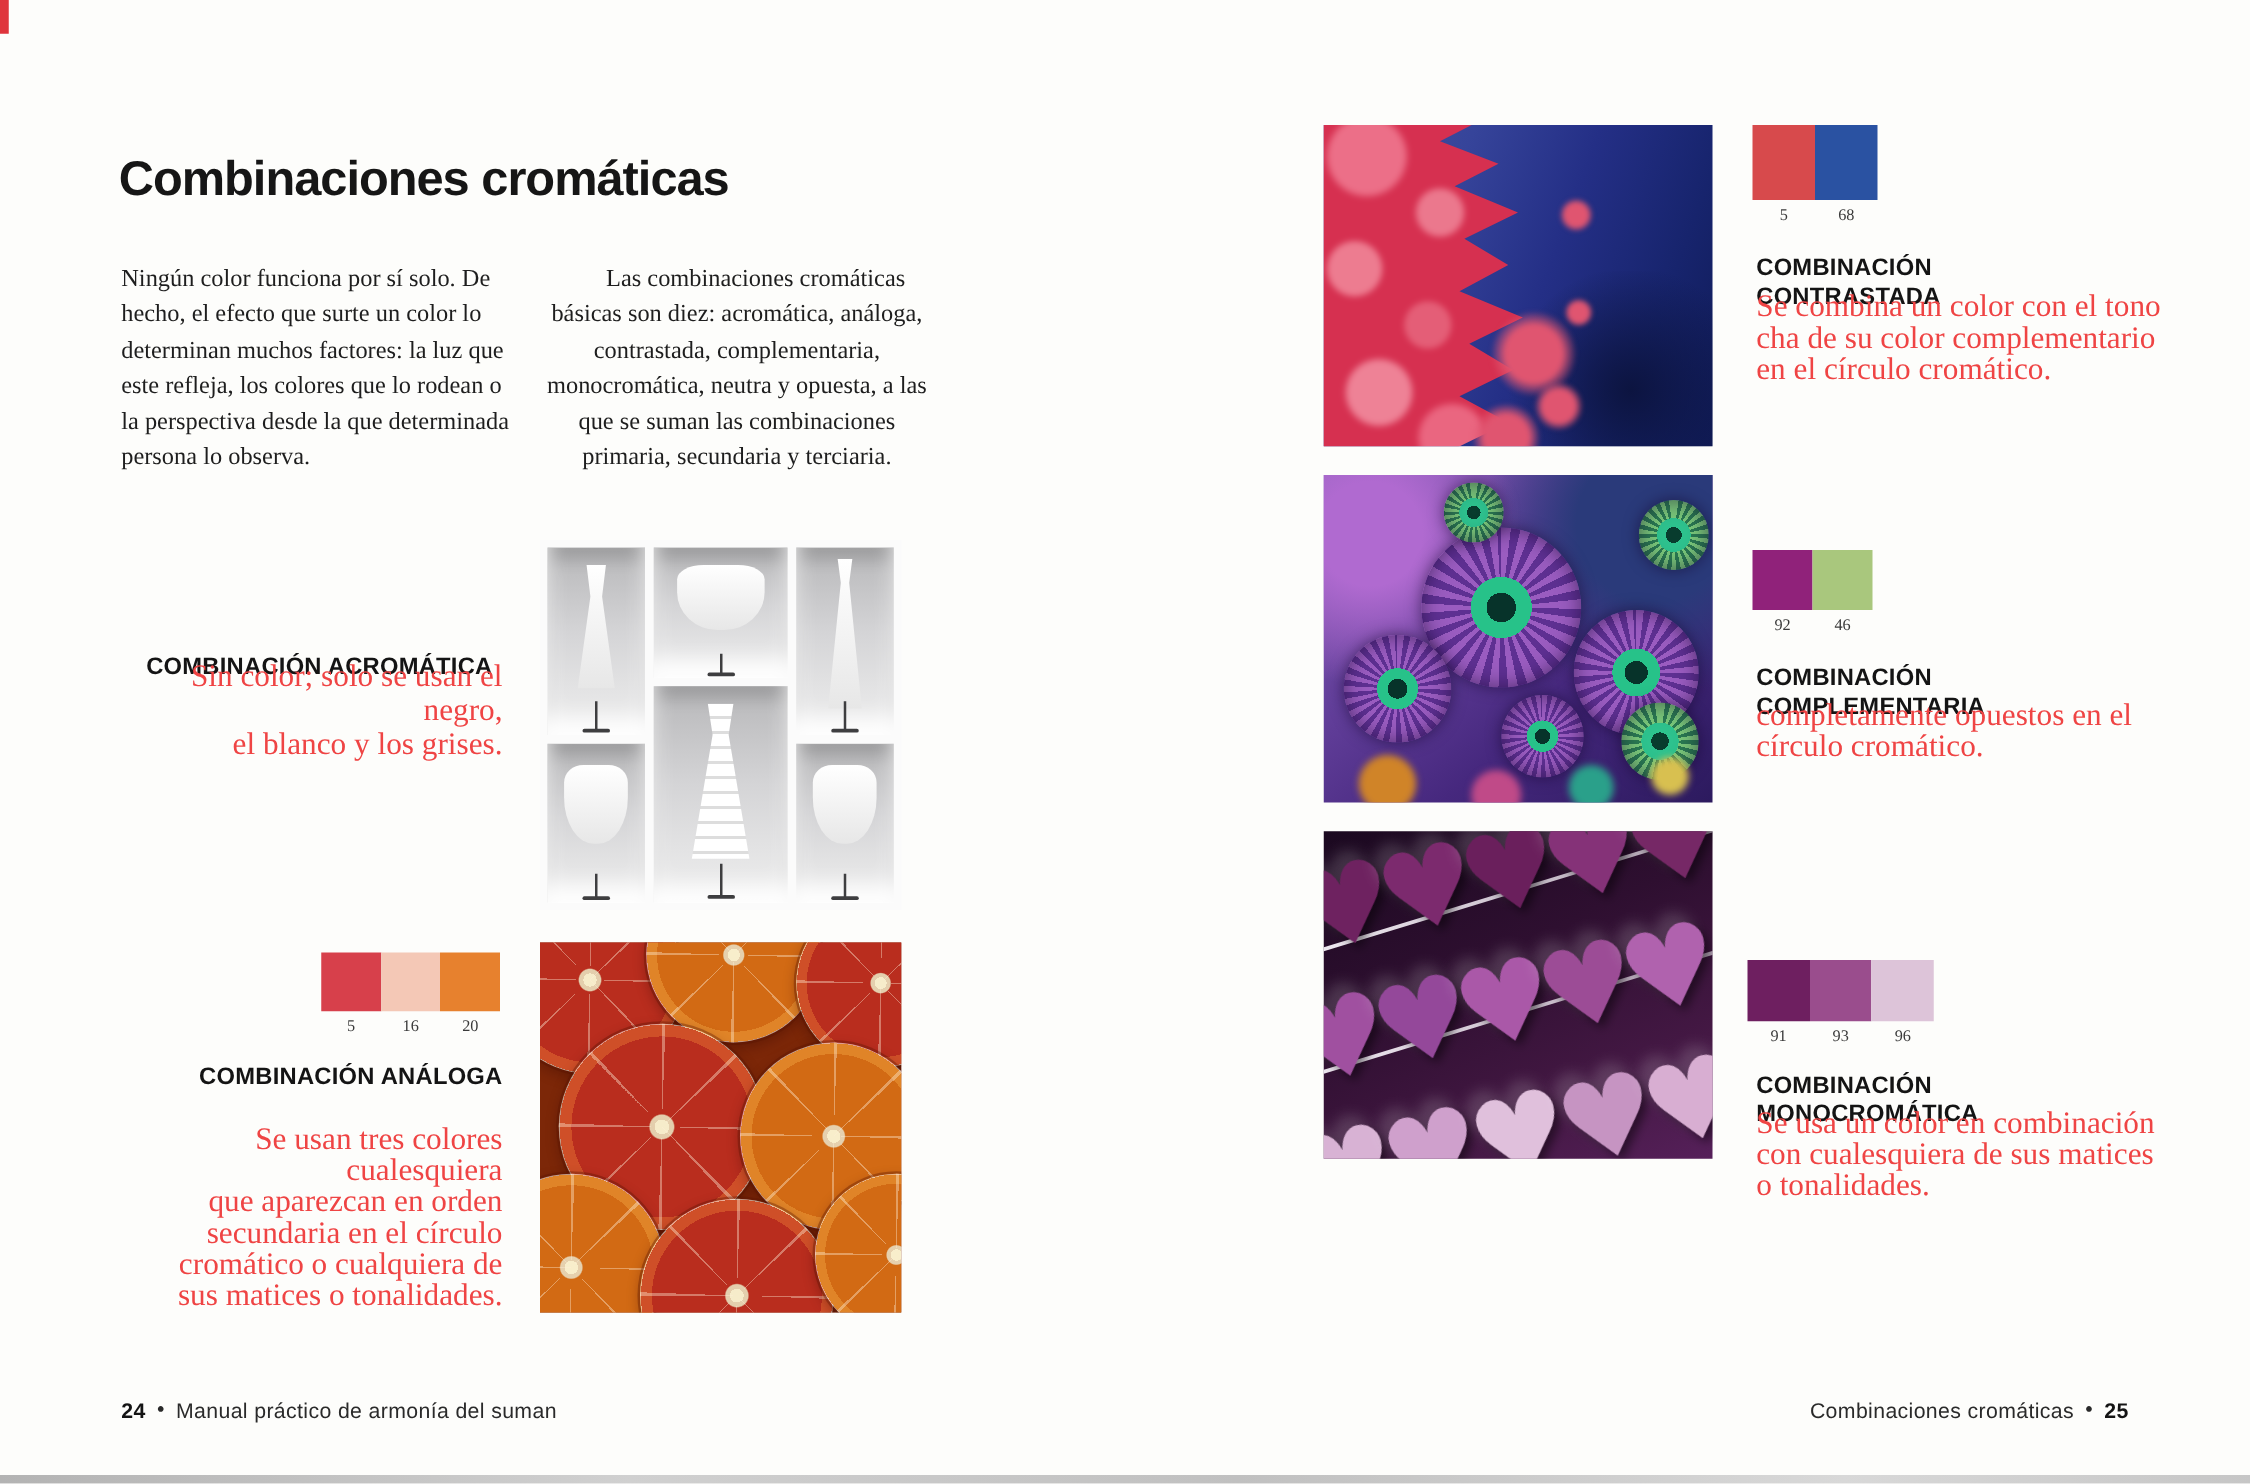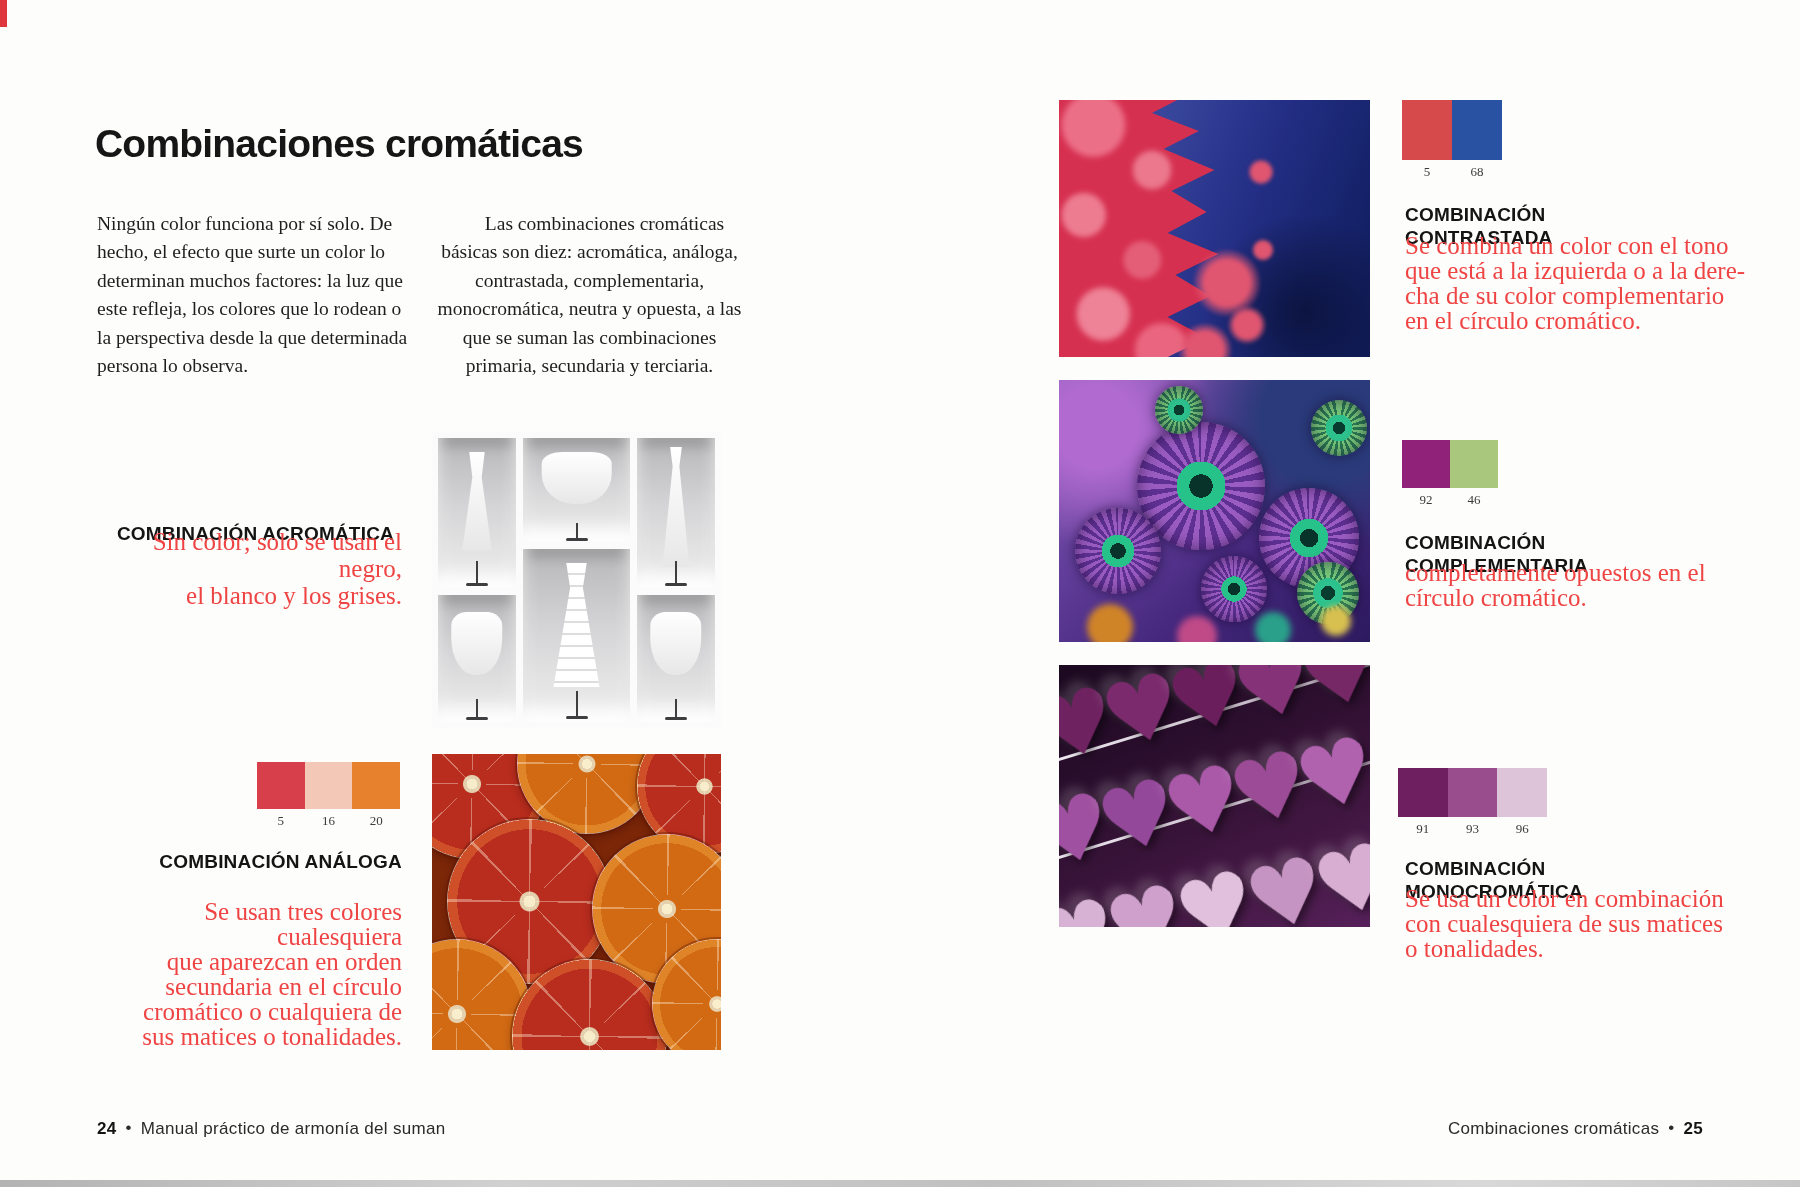--- a/index.html
+++ b/index.html
@@ -281,21 +281,20 @@
       <i class="chip" style="background: rgb(42, 82, 162);"></i>
       <span class="num">68</span>
     </div>
   </div>
   <h3 class="abs sec-heading con-heading">
     <div>COMBINACIÓN</div>
     <div>CONTRASTADA</div>
   </h3>
   <div class="abs sec-desc con-desc">
     <div>Se combina un color con el tono</div>
-    <div>que está a la izquierda o a la dere-</div>
     <div>cha de su color complementario</div>
     <div>en el círculo cromático.</div>
   </div>
 
   <div class="photo photo-reef">
     <span class="anem"></span>
     <span class="anem"></span>
     <span class="anem"></span>
     <span class="anem"></span>
     <span class="anem g"></span>

